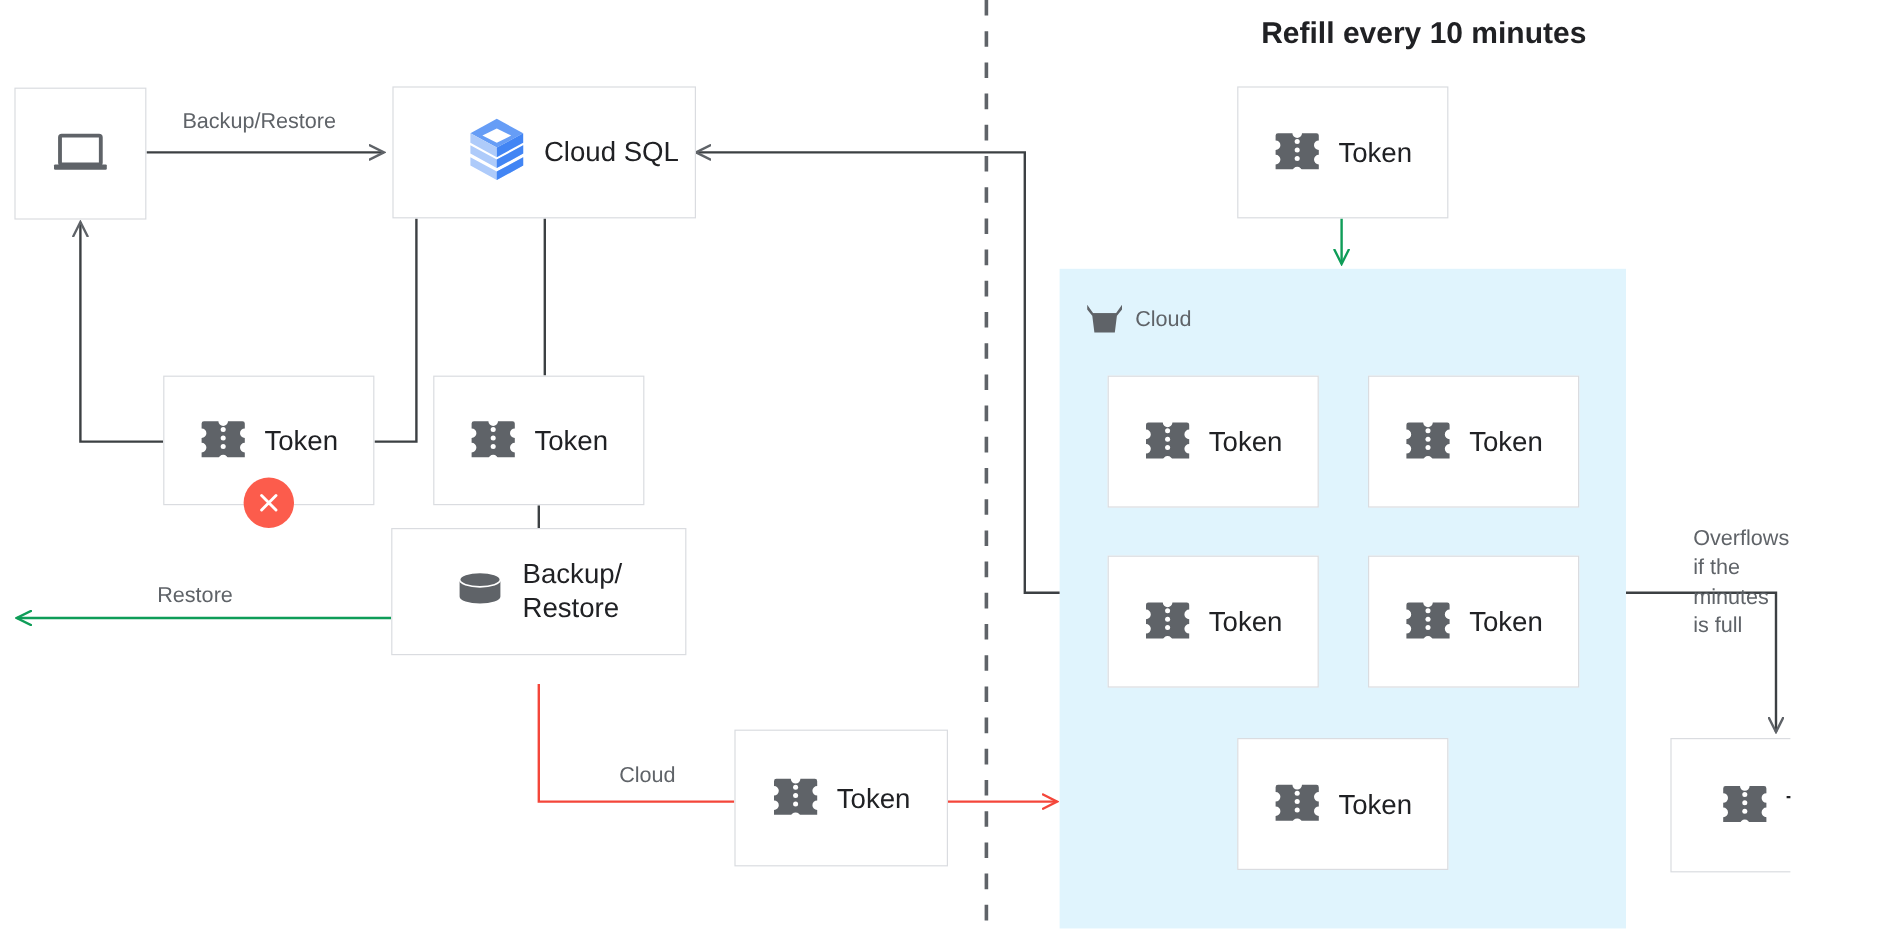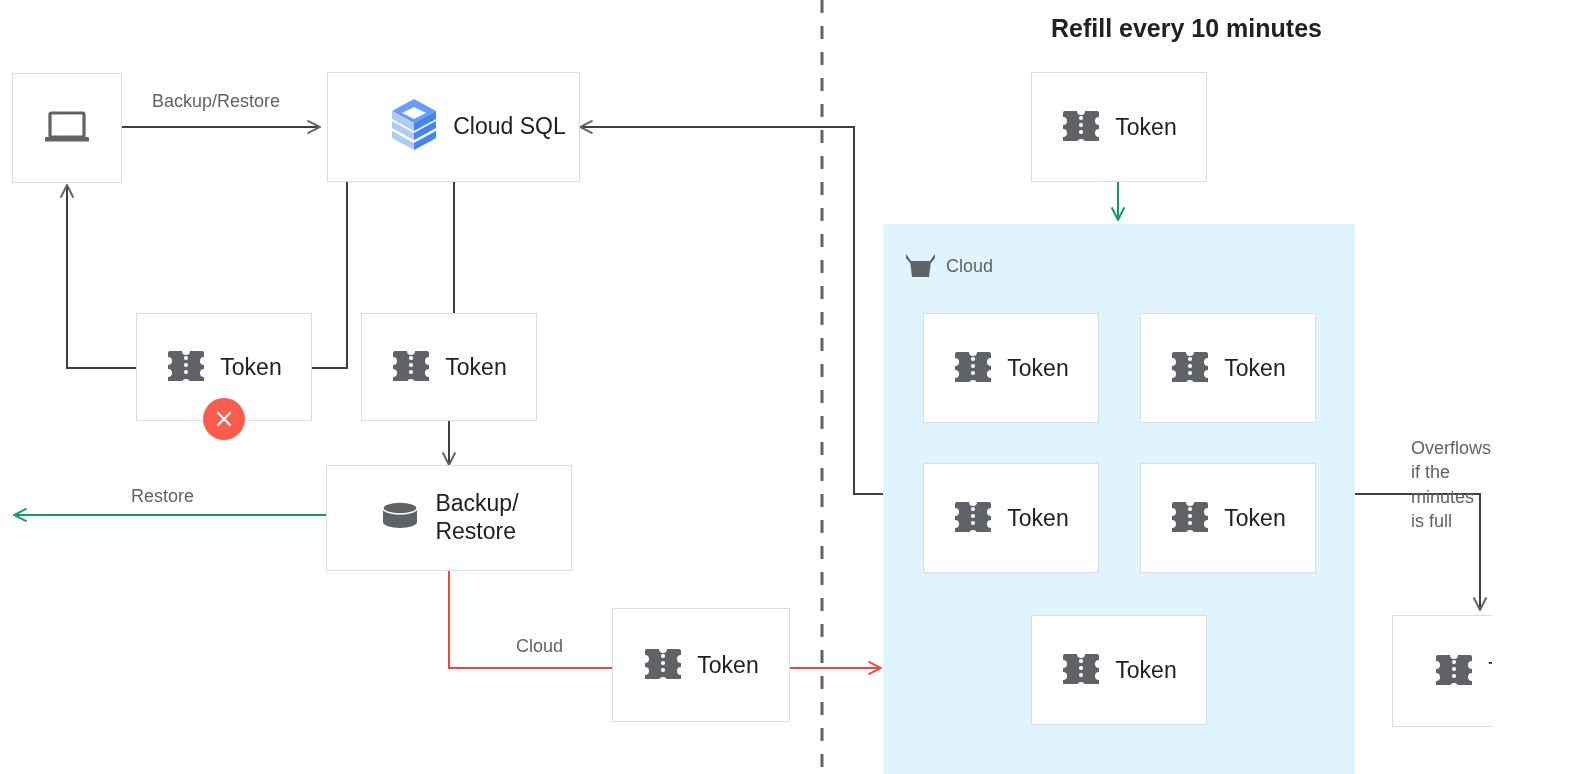--- a/index.html
+++ b/index.html
@@ -204,21 +204,21 @@
           <path d="M4 2 h12 a4 4 0 0 0 8 0 h12 a2 2 0 0 1 2 2 v4 a4 4 0 0 0 0 8 v4 a4 4 0 0 0 0 8 v4 a2 2 0 0 1 -2 2 h-12 a4 4 0 0 0 -8 0 h-12 a2 2 0 0 1 -2 -2 v-4 a4 4 0 0 0 0 -8 v-4 a4 4 0 0 0 0 -8 v-4 a2 2 0 0 1 2 -2 z" fill="#5f6368"></path>
           <circle cx="20" cy="9" r="2.1" fill="#ffffff"></circle>
           <circle cx="20" cy="16" r="2.1" fill="#ffffff"></circle>
           <circle cx="20" cy="23" r="2.1" fill="#ffffff"></circle>
         </svg>
       </span>
       <span class="token-label">Token</span>
     </div>
   </div>
 
-  <div class="node" style="left:326px; top:465px; width:246px; height:106px;align-items:center;">
+  <div class="node" style="left:326px; top:440px; width:246px; height:106px;align-items:center;">
     <div class="node-inner">
       <span class="icon">
         <svg width="42" height="34" viewBox="0 0 42 34">
           <ellipse cx="21" cy="9" rx="17" ry="6" fill="#5f6368"></ellipse>
           <path d="M4 9 v14 a17 6 0 0 0 34 0 v-14 a17 6 0 0 1 -34 0 z" fill="#5f6368"></path>
           <ellipse cx="21" cy="9" rx="17" ry="6" fill="none" stroke="#ffffff" stroke-width="1.4"></ellipse>
         </svg>
       </span>
       <span class="node-label">Backup/
 Restore</span>

